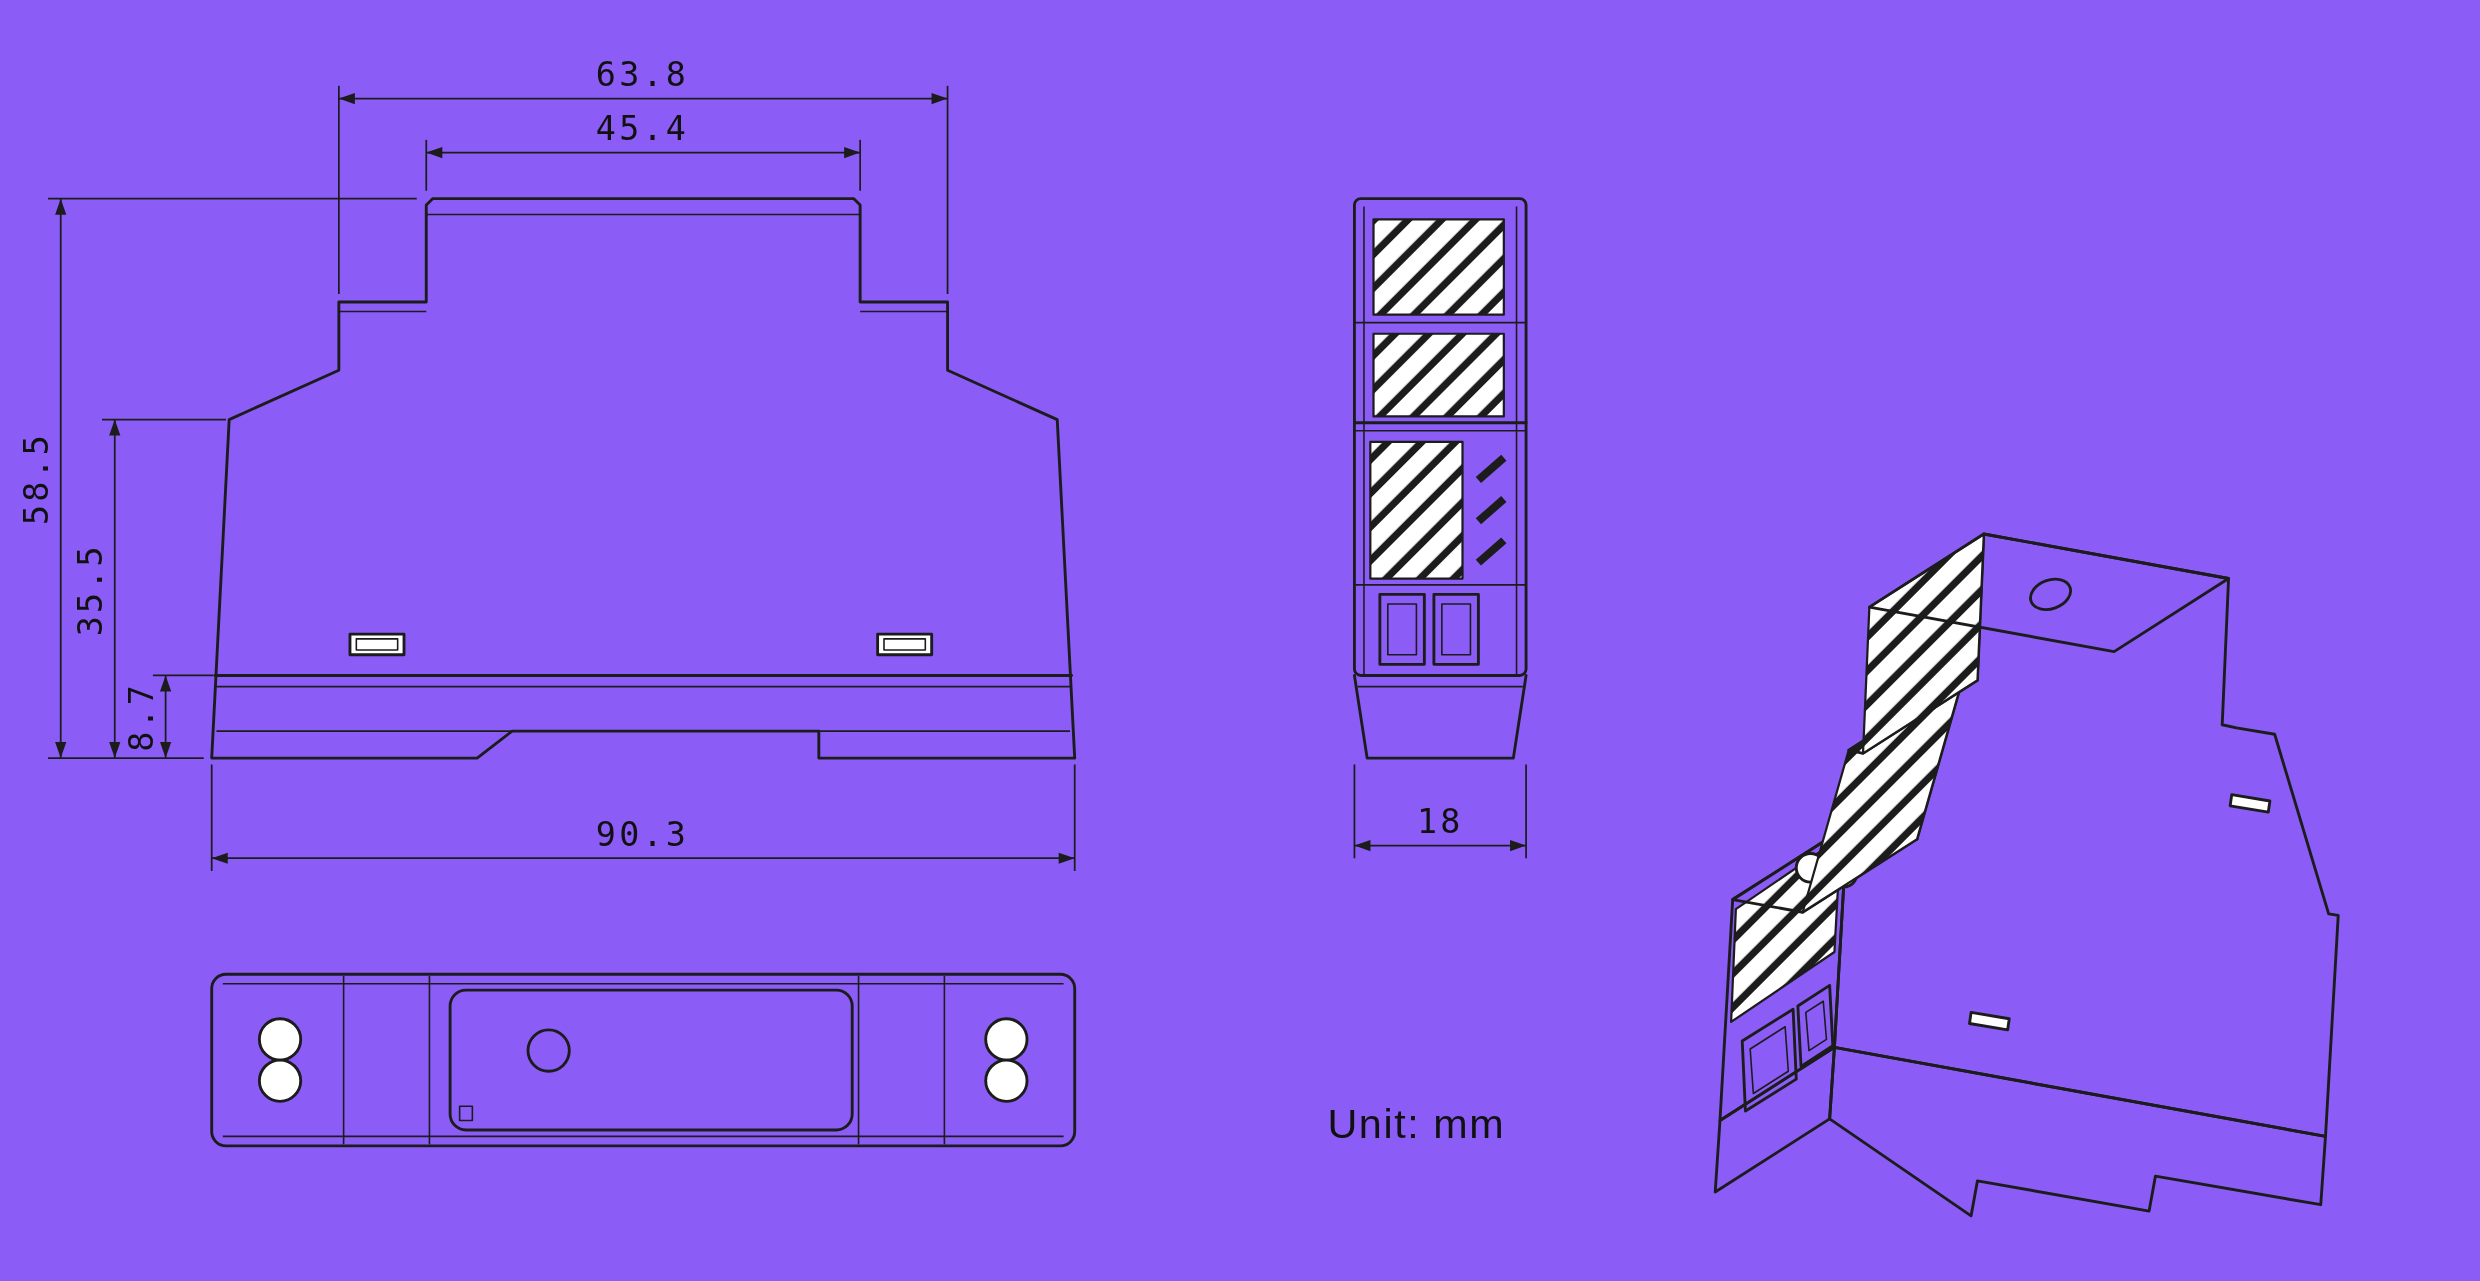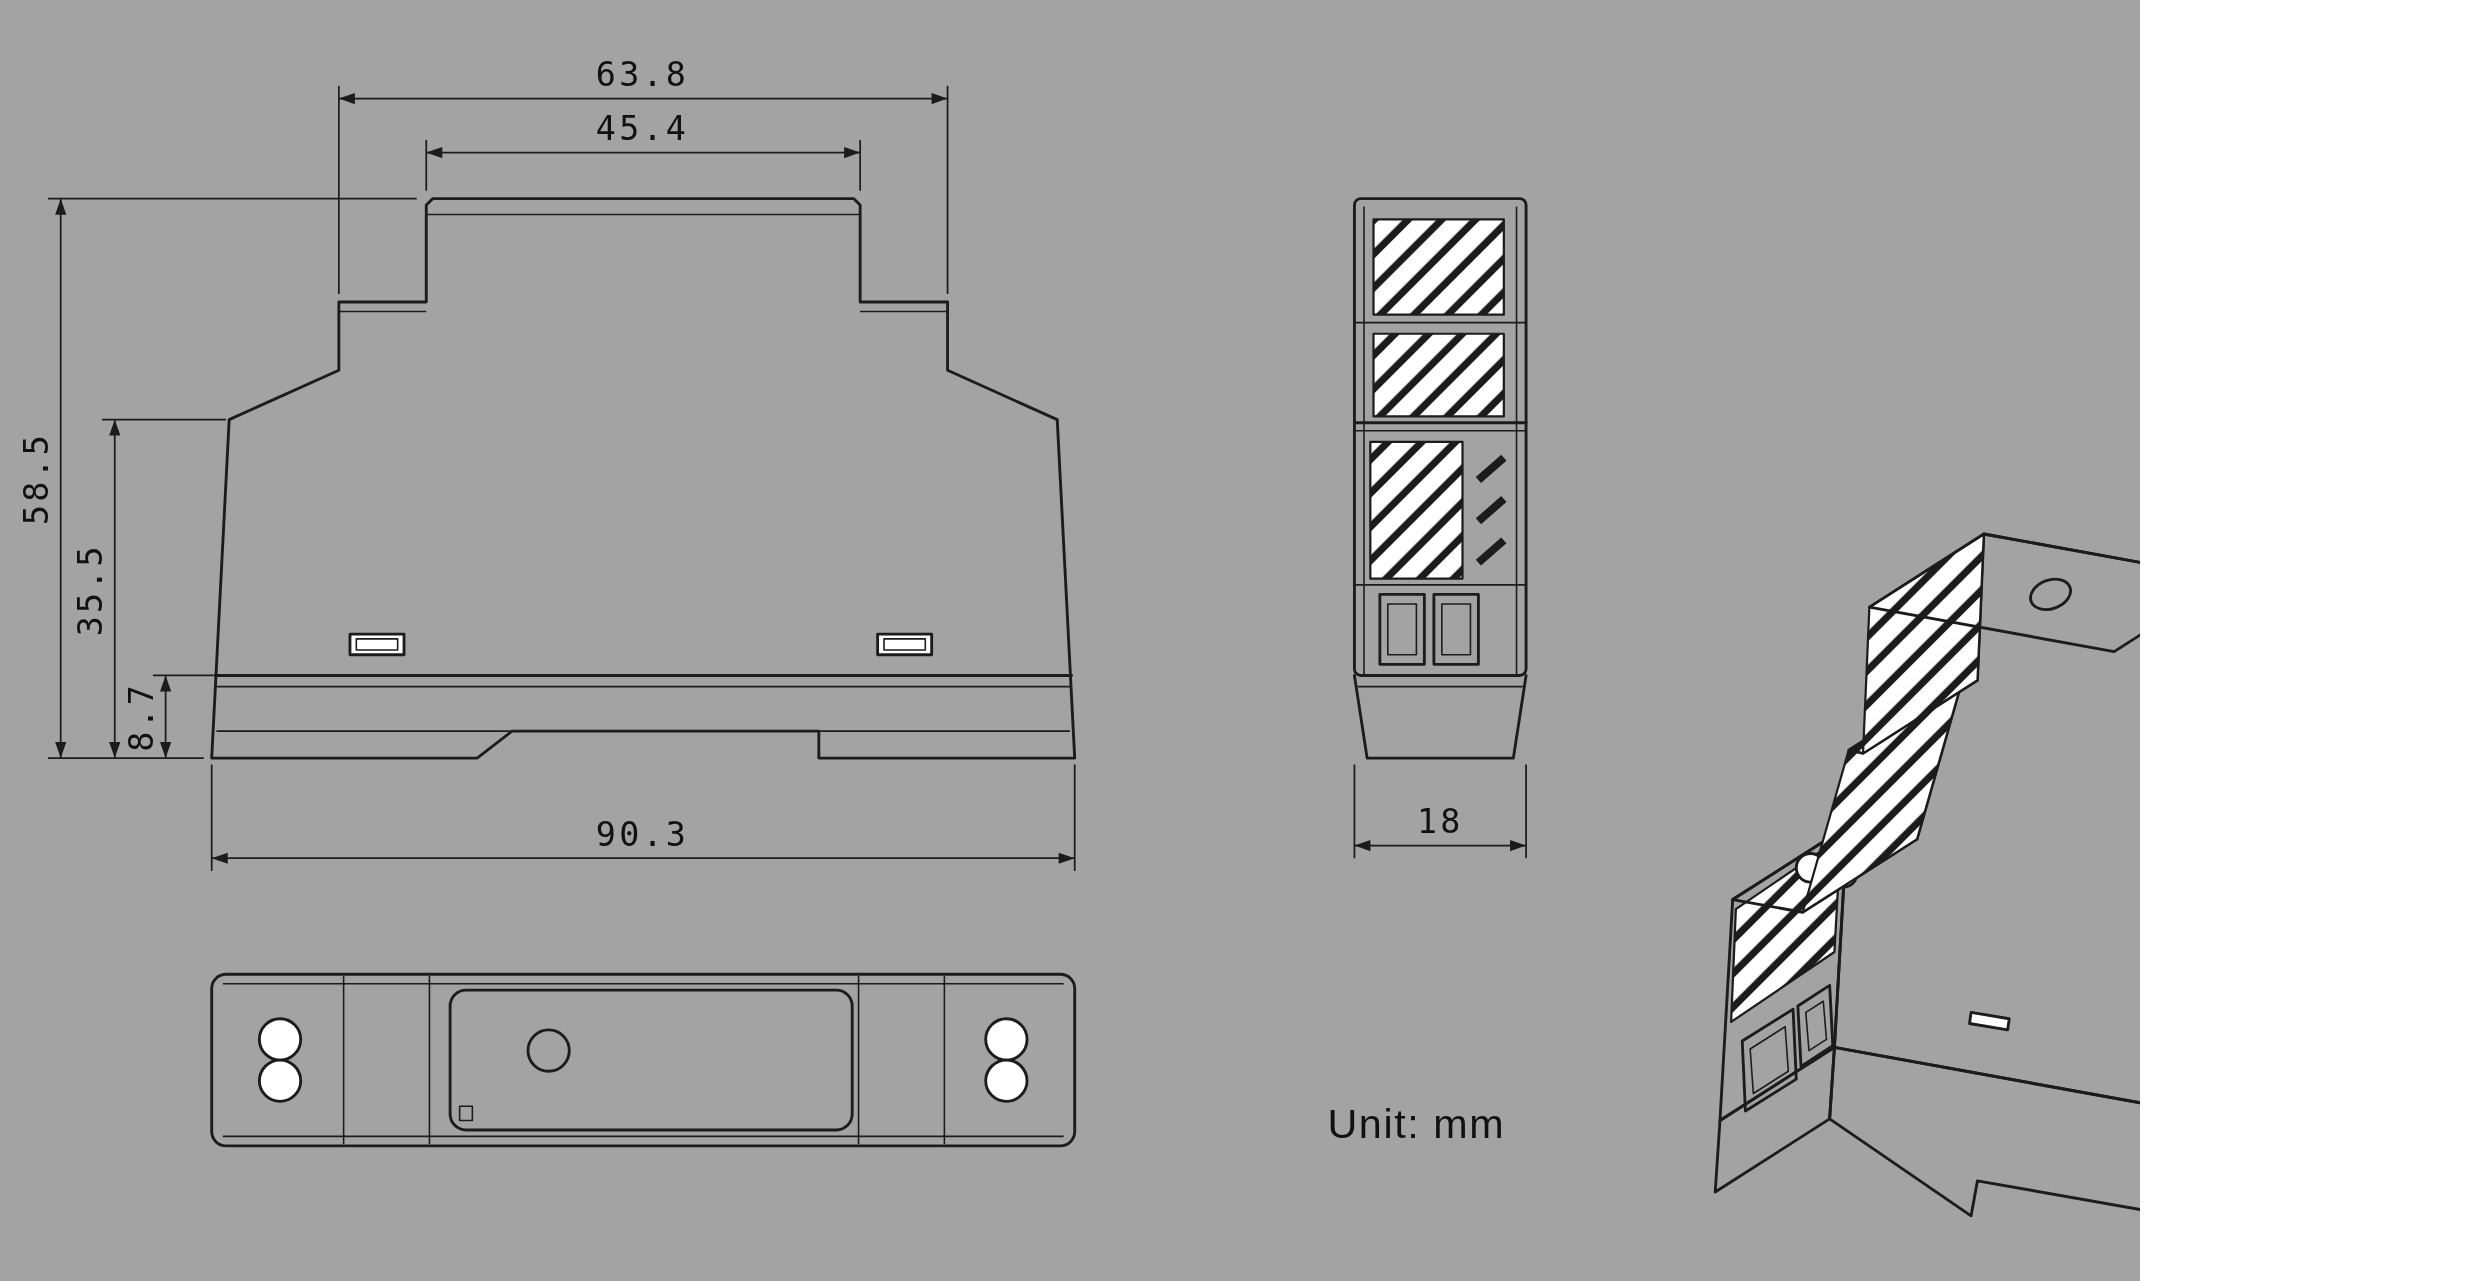--- a/index.html
+++ b/index.html
@@ -1,16 +1,16 @@
 <!DOCTYPE html>
 <html><head>
 <meta charset="utf-8">
 <style>
   html,body{margin:0;padding:0;background:#ffffff;}
-  .stage{width:2140px;height:1281px;background:#a3a3a3;overflow:hidden;}
+  .stage{width:2480px;height:1281px;background:#8b5cf6;overflow:hidden;}
   svg{display:block;width:2480px;height:1281px;}
   .ol{fill:none;stroke:#1c1c1c;stroke-width:1.8;stroke-linejoin:round;stroke-linecap:round;}
   .thin{fill:none;stroke:#1c1c1c;stroke-width:1;stroke-linejoin:round;}
   .dim{fill:none;stroke:#1c1c1c;stroke-width:1.1;}
   .whitefill{fill:#ffffff;stroke:#1c1c1c;stroke-width:1.8;stroke-linejoin:round;}
   .hatchfill{fill:url(#hatch);stroke:#1c1c1c;stroke-width:1.4;stroke-linejoin:round;}
   .dimtext{font-family:"DejaVu Sans Mono", monospace;font-size:21px;fill:#111111;letter-spacing:2px;}
   .unittext{font-family:"Liberation Sans", sans-serif;font-size:26px;fill:#111111;letter-spacing:1px;}
 </style>
 </head>

